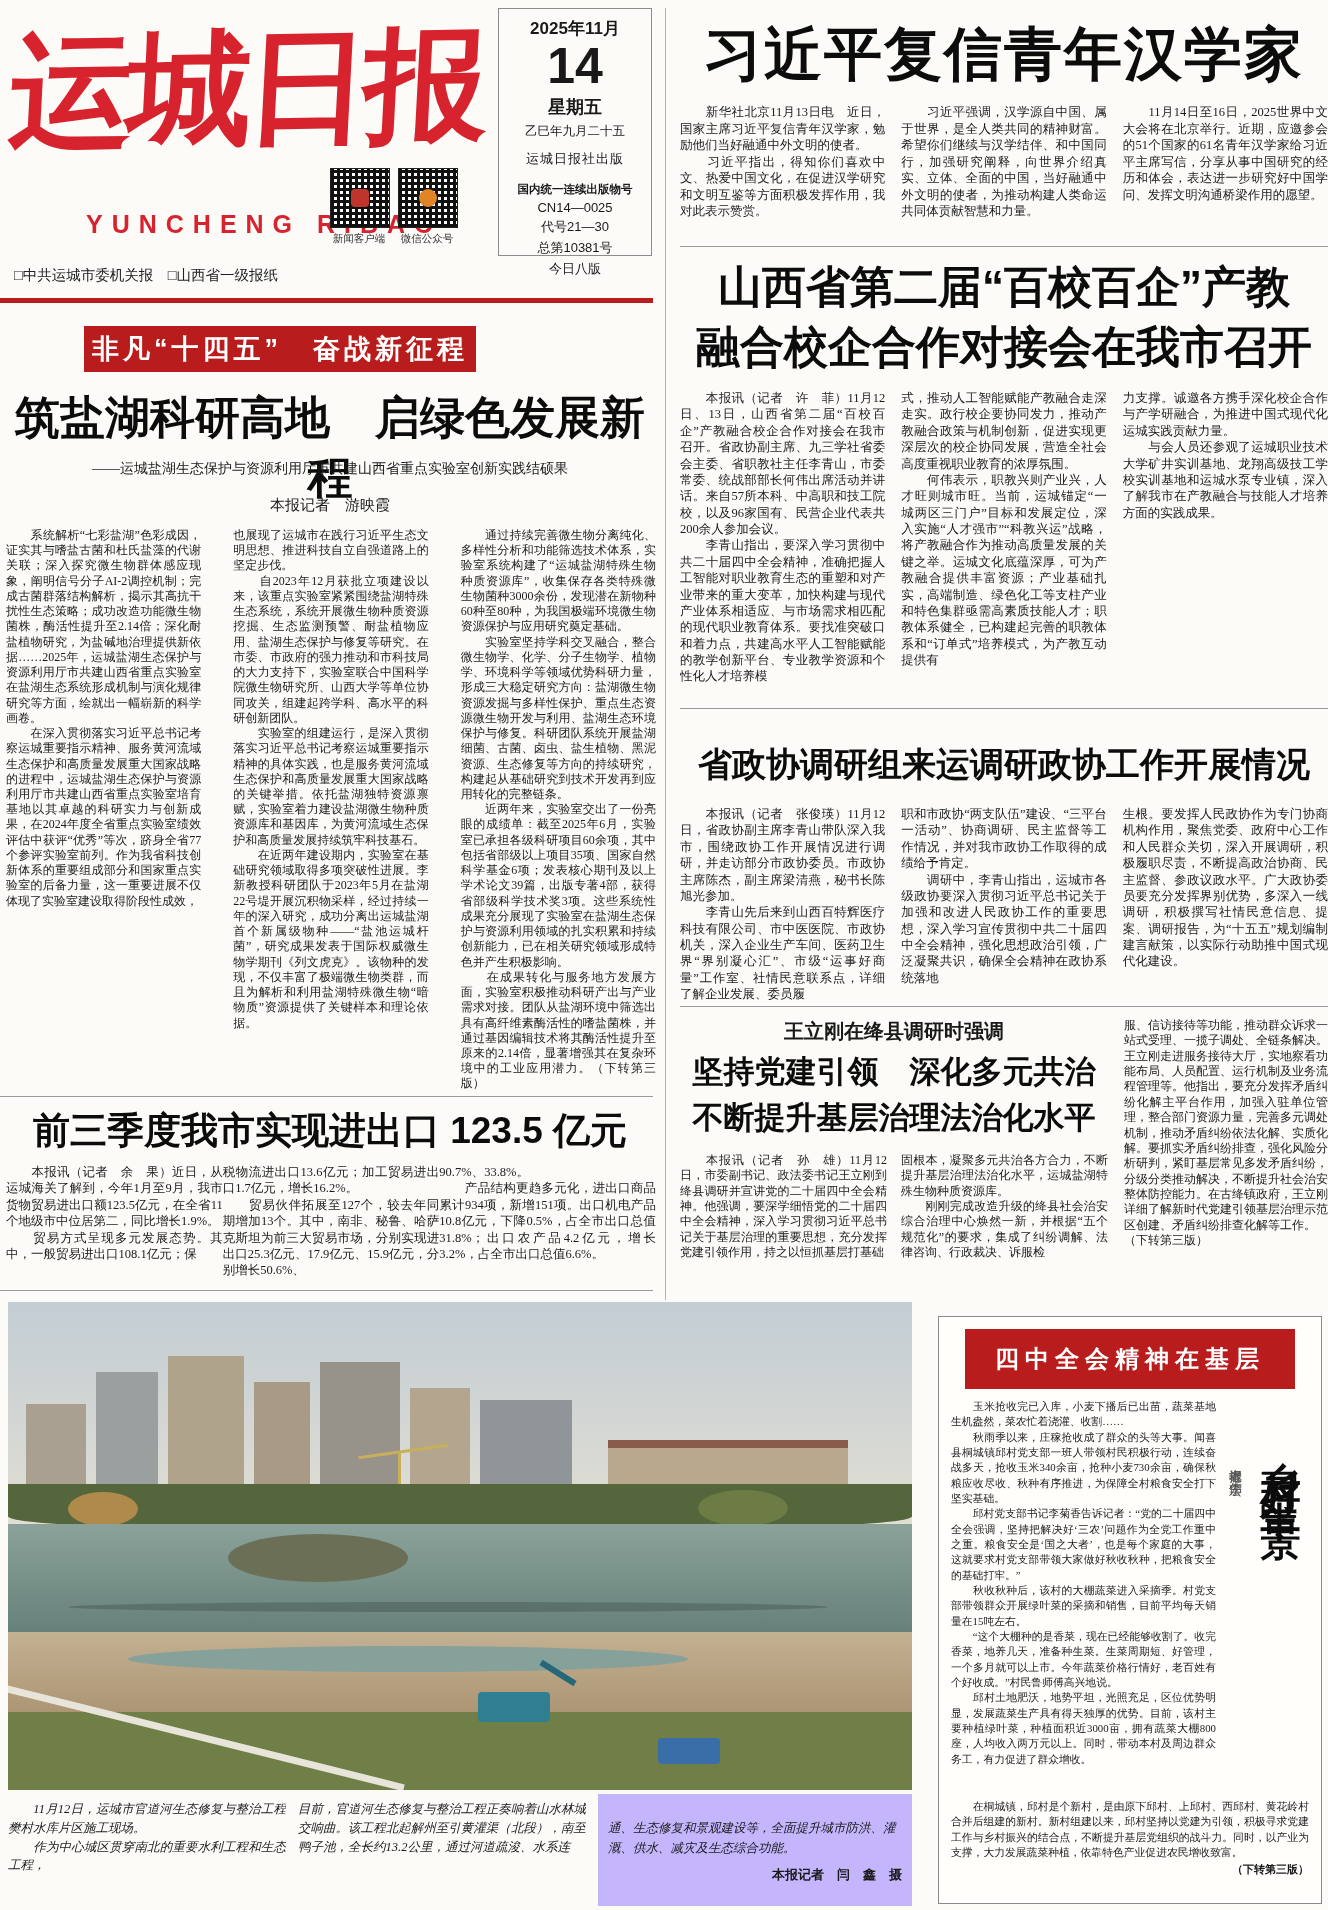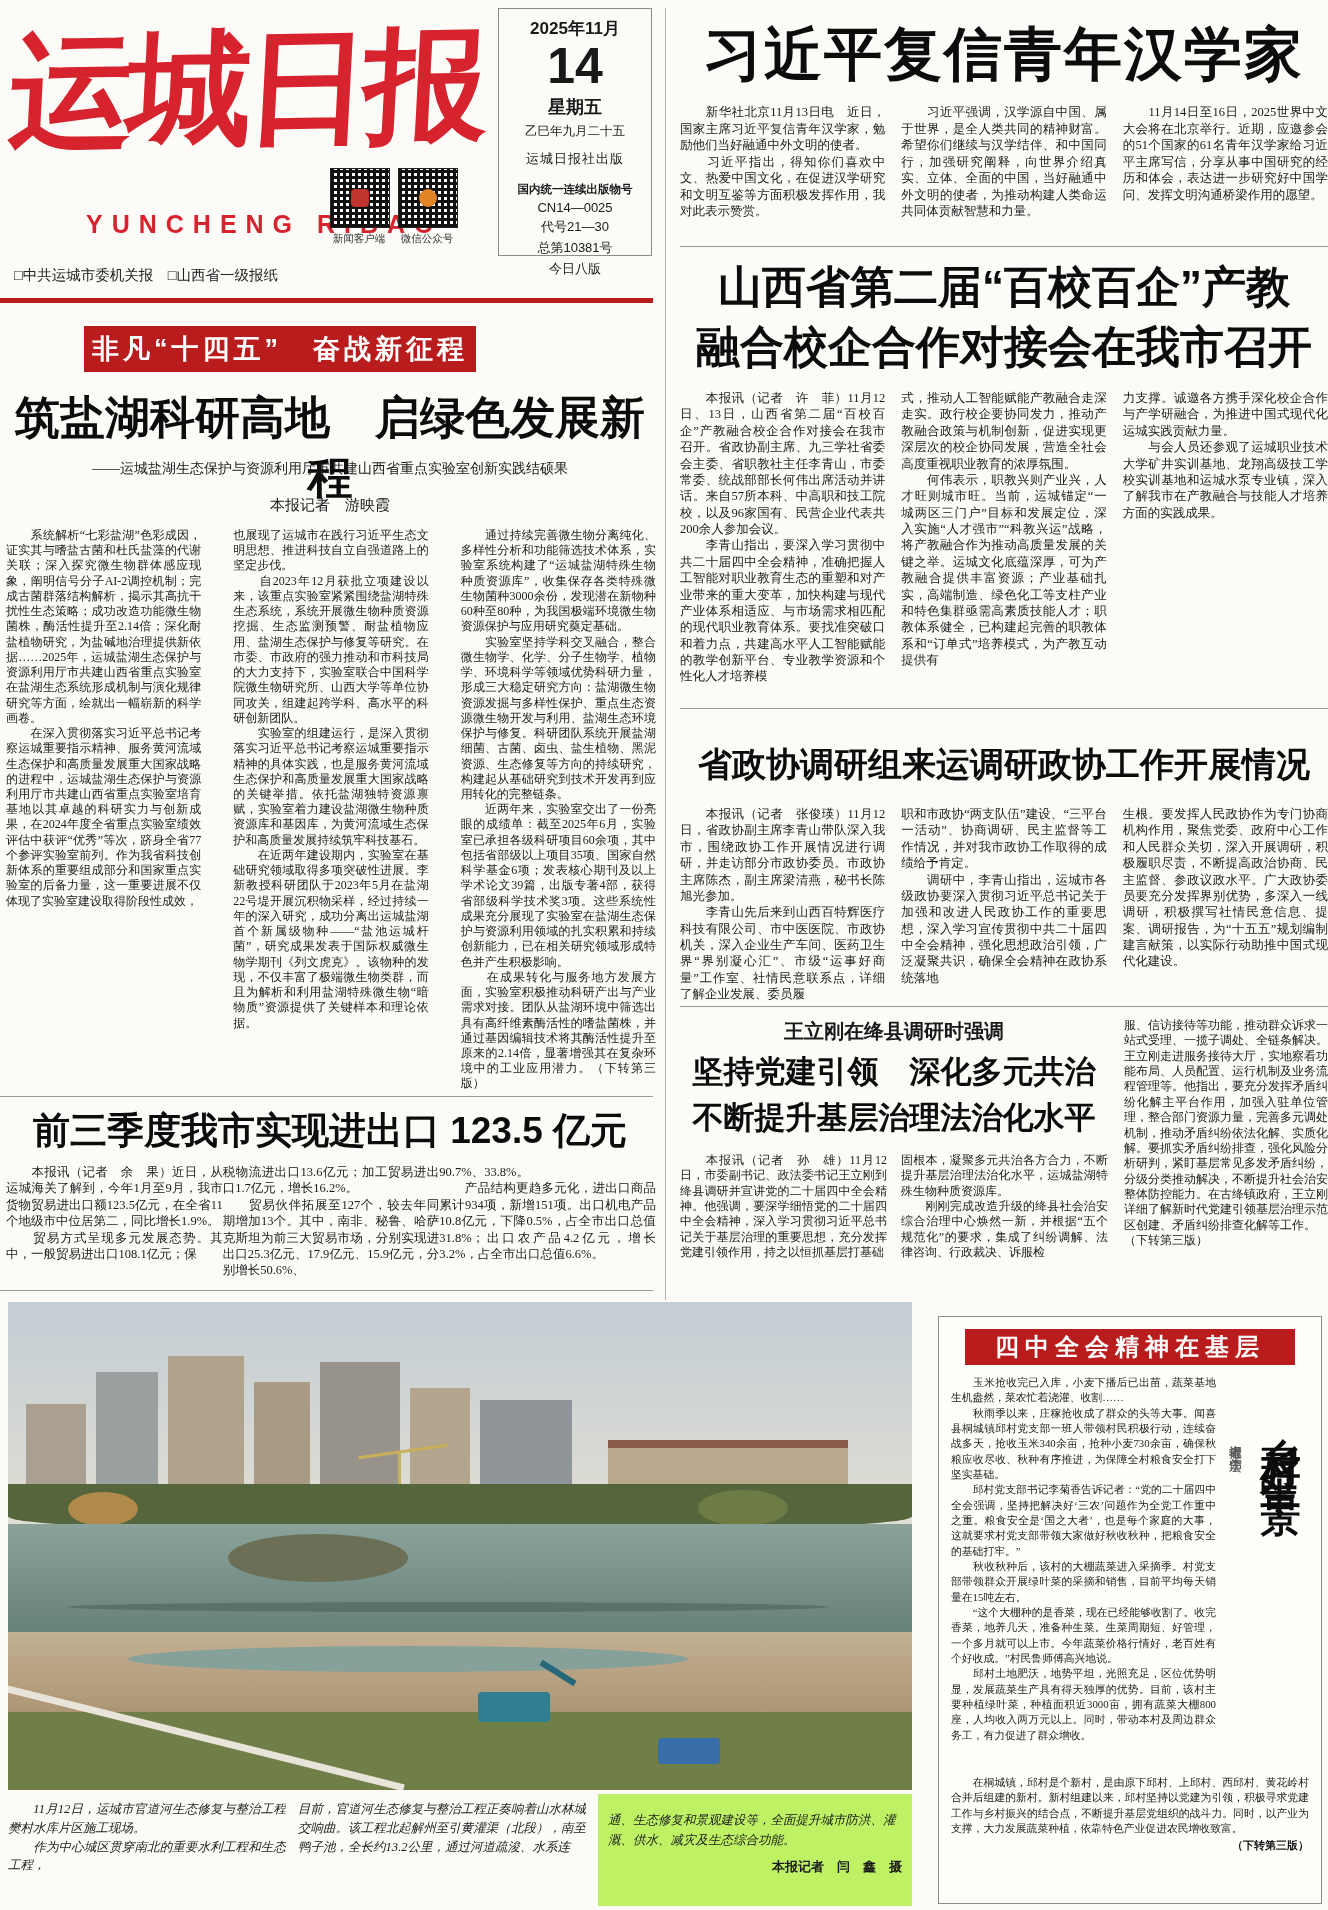--- a/index.html
+++ b/index.html
@@ -46,21 +46,21 @@
 
   
   #photo{left:8px;top:1302px;width:904px;height:488px;overflow:hidden;background:#cfd6d6;}
   #photo div{position:absolute;}
   .win{background-image:repeating-linear-gradient(0deg,rgba(40,35,30,.28) 0 2px,rgba(255,255,255,0) 2px 7px),
        repeating-linear-gradient(90deg,rgba(40,35,30,.22) 0 2px,rgba(255,255,255,0) 2px 6px);}
 
   
   #ruralbox{left:938px;top:1316px;width:384px;height:588px;border:1px solid #8a8a8a;background:#fffefb;
       box-sizing:border-box;padding:10px 12px;}
-  #rural-tag{width:330px;height:36px;margin:2px auto 10px auto;color:#fff;font-size:24px;font-weight:900;
+  #rural-tag{width:330px;height:60px;margin:2px auto 10px auto;color:#fff;font-size:24px;font-weight:900;
       letter-spacing:6px;display:flex;align-items:center;justify-content:center;
       font-family:"Liberation Sans","DejaVu Sans",sans-serif;}
   .vert{writing-mode:vertical-rl;}
 </style>
 </head>
 <body>
 
 <div id="page">
 
   <div id="mast-title" class="abs">运城日报</div>
@@ -190,21 +190,21 @@
     <div style="left:0;top:410px;width:100%;height:78px;background:#6f7f47;"></div>
     <div style="left:-30px;top:430px;width:420px;height:100px;border-top:7px solid #e8e4da;transform:rotate(14deg);"></div>
     <div style="left:470px;top:390px;width:72px;height:30px;background:#2f7e92;border-radius:4px;"></div>
     <div style="left:530px;top:368px;width:40px;height:6px;background:#26687a;transform:rotate(32deg);"></div>
     <div style="left:650px;top:436px;width:62px;height:26px;background:#3a6ea8;border-radius:4px;"></div>
   </div>
 
   <div class="abs bt" style="left:8px;top:1800px;width:278px;font-size:12.5px;line-height:1.5;font-style:italic;">　　11月12日，运城市官道河生态修复与整治工程樊村水库片区施工现场。
 　　作为中心城区贯穿南北的重要水利工程和生态工程，</div>
   <div class="abs bt" style="left:298px;top:1800px;width:288px;font-size:12.5px;line-height:1.5;font-style:italic;">目前，官道河生态修复与整治工程正奏响着山水林城交响曲。该工程北起解州至引黄灌渠（北段），南至鸭子池，全长约13.2公里，通过河道疏浚、水系连</div>
-  <div class="abs" style="left:598px;top:1794px;width:314px;height:112px;background:#bef264;box-sizing:border-box;padding:16px 10px;">
+  <div class="abs" style="left:598px;top:1794px;width:314px;height:112px;background:#c4b5fd;box-sizing:border-box;padding:24px 10px;">
     <span class="bt" style="font-size:12.5px;line-height:1.5;font-style:italic;">通、生态修复和景观建设等，全面提升城市防洪、灌溉、供水、减灾及生态综合功能。</span>
     <div style="font-size:13px;font-weight:bold;margin-top:8px;text-align:right;">本报记者　闫　鑫　摄</div>
   </div>
 
   <div id="ruralbox" class="abs">
     <div id="rural-tag" class="red-bar">四中全会精神在基层</div>
     <div style="display:flex;gap:10px;height:392px;overflow:hidden;">
       <div class="bt" style="flex:1;font-size:10.8px;line-height:1.42;">　　玉米抢收完已入库，小麦下播后已出苗，蔬菜基地生机盎然，菜农忙着浇灌、收割……
 　　秋雨季以来，庄稼抢收成了群众的头等大事。闻喜县桐城镇邱村党支部一班人带领村民积极行动，连续奋战多天，抢收玉米340余亩，抢种小麦730余亩，确保秋粮应收尽收、秋种有序推进，为保障全村粮食安全打下坚实基础。
 　　邱村党支部书记李菊香告诉记者：“党的二十届四中全会强调，坚持把解决好‘三农’问题作为全党工作重中之重。粮食安全是‘国之大者’，也是每个家庭的大事，这就要求村党支部带领大家做好秋收秋种，把粮食安全的基础打牢。”

